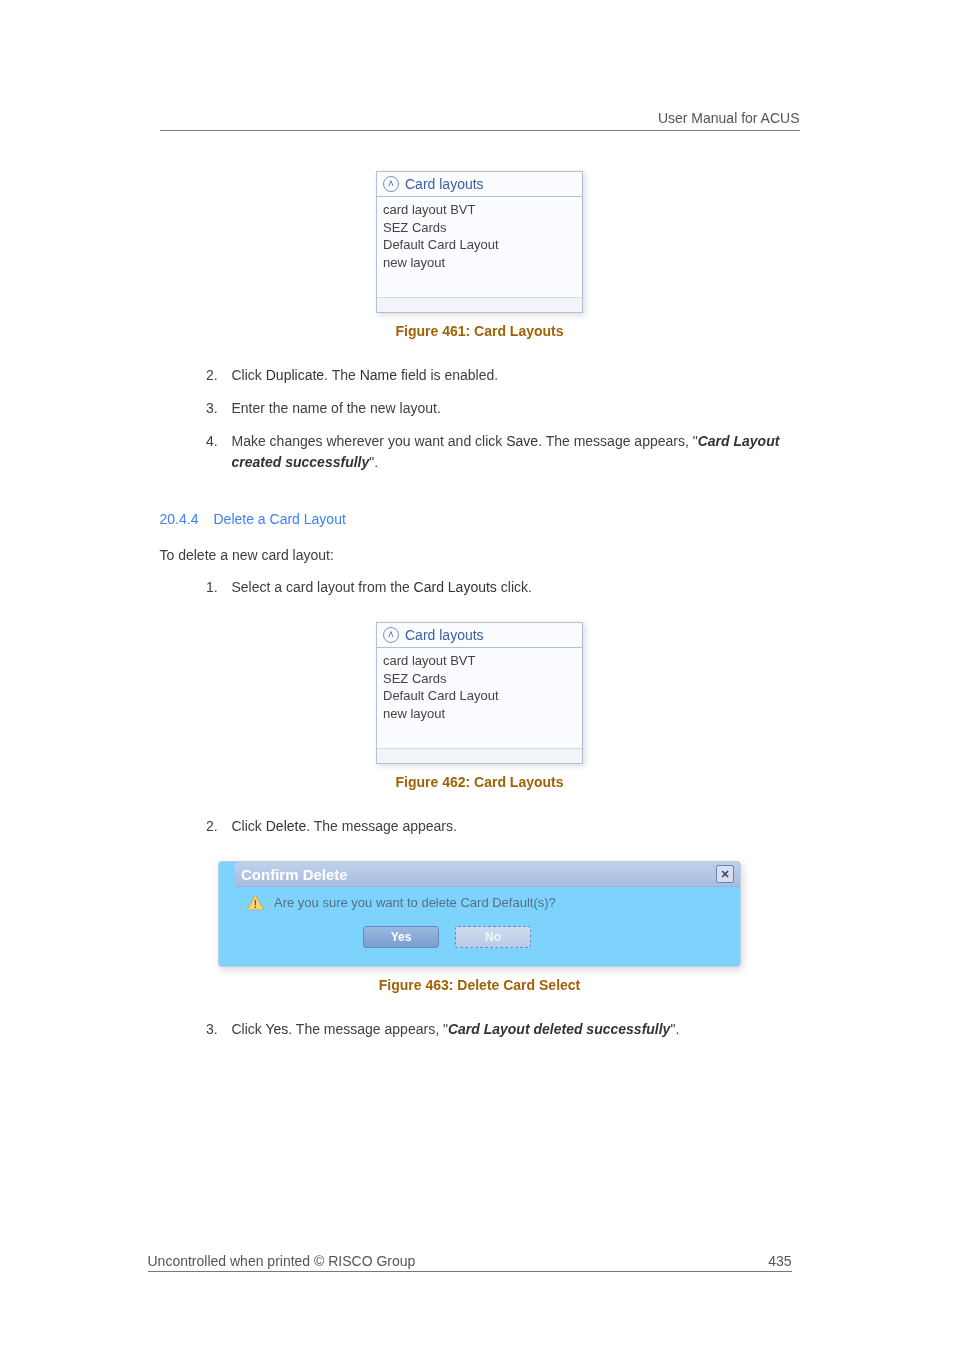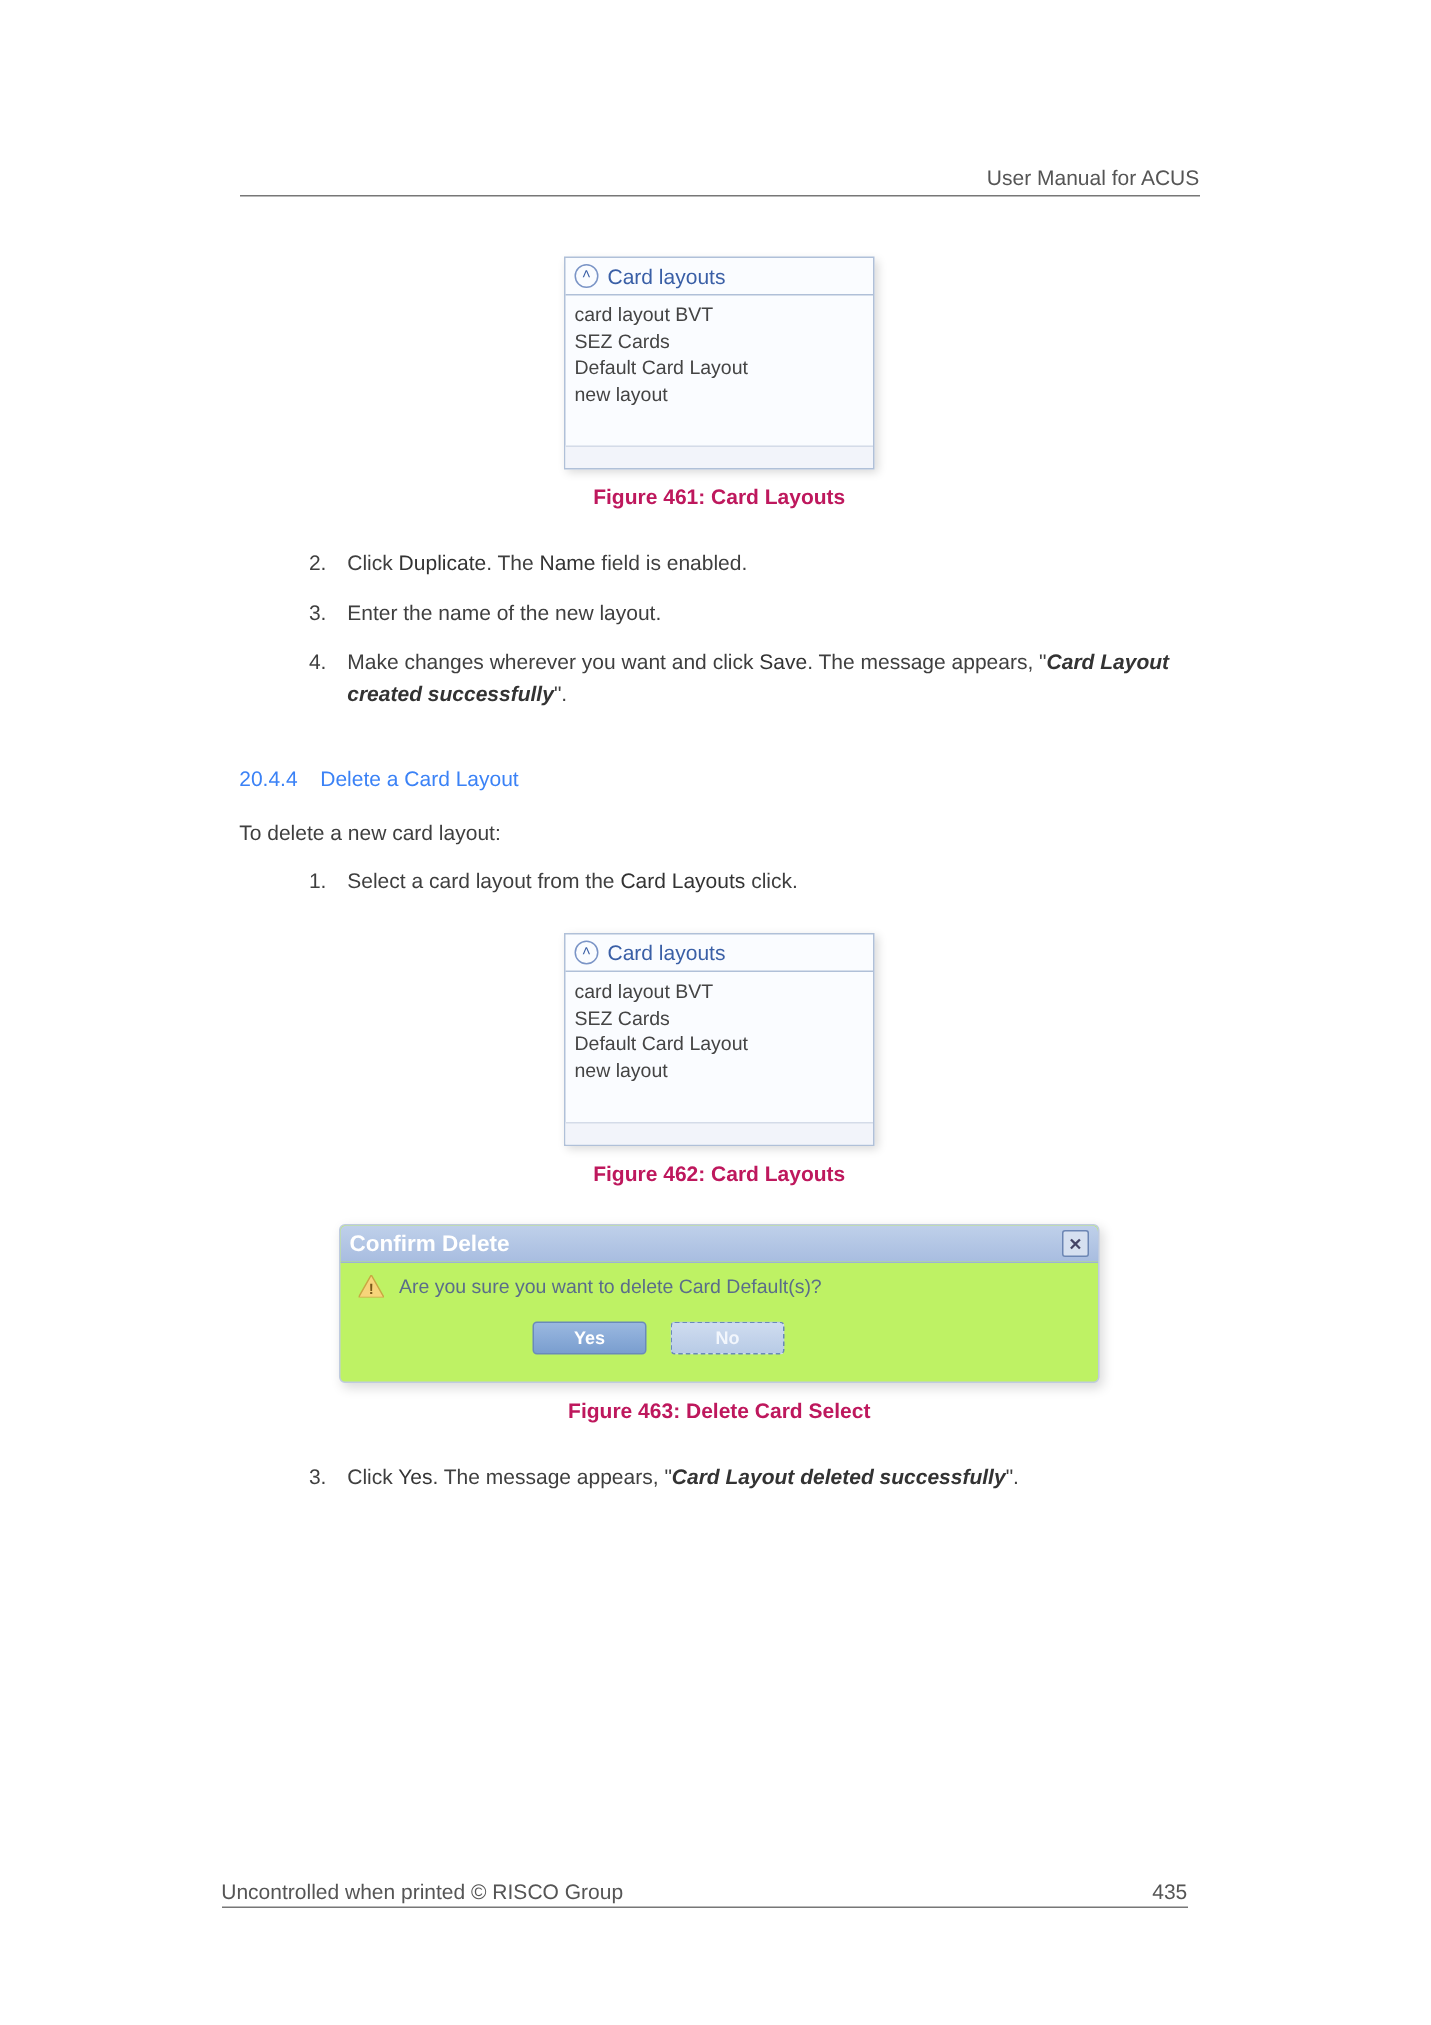--- a/index.html
+++ b/index.html
@@ -68,21 +68,21 @@
   .card-panel-footer {
     height: 14px;
     border-top: 1px solid #d4dbe8;
     background: #f2f4fa;
   }
   .figure-caption {
     text-align: center;
     font-weight: bold;
     font-size: 14px;
     margin: 10px 0 26px 0;
-    color: #be185d;
+    color: #a16207;
   }
   ol.steps {
     padding-left: 62px;
     margin: 0 0 24px 0;
   }
   ol.steps > li {
     margin-bottom: 12px;
     padding-left: 10px;
     font-size: 14px;
     line-height: 1.5;
@@ -101,21 +101,22 @@
   .body-text {
     font-size: 14px;
     margin: 0 0 14px 0;
   }
   .dialog {
     width: 505px;
     margin: 6px auto 10px auto;
     border: 1px solid #bfcbe0;
     border-radius: 4px;
     box-shadow: 2px 3px 8px rgba(0,0,0,0.15);
-    background: #bef264;
+    background: #7dd3fc;
+    padding-left: 16px;
   }
   .dialog-titlebar {
     background: linear-gradient(#bfd0ea, #a8bde0);
     border-bottom: 1px solid #9db3d6;
     border-radius: 4px 4px 0 0;
     padding: 3px 6px;
     display: flex;
     align-items: center;
     justify-content: space-between;
     color: #fff;
@@ -250,20 +251,25 @@
       <div>card layout BVT</div>
       <div>SEZ Cards</div>
       <div>Default Card Layout</div>
       <div>new layout</div>
     </div>
     <div class="card-panel-footer"></div>
   </div>
 
   <div class="figure-caption">Figure 462: Card Layouts</div>
 
+  <ol class="steps" start="2">
+    <li>
+      <span>Click </span><b>Delete</b><span>. The message appears.</span>
+    </li>
+  </ol>
 
   <div class="dialog">
     <div class="dialog-titlebar">
       <span>Confirm Delete</span>
       <span class="dialog-close">✕</span>
     </div>
     <div class="dialog-body">
       <div class="dialog-msg-row">
         <svg class="warn-icon" viewBox="0 0 17 15">
           <polygon points="8.5,0 17,15 0,15" fill="#f7d47a" stroke="#c9a743" stroke-width="1"></polygon>

